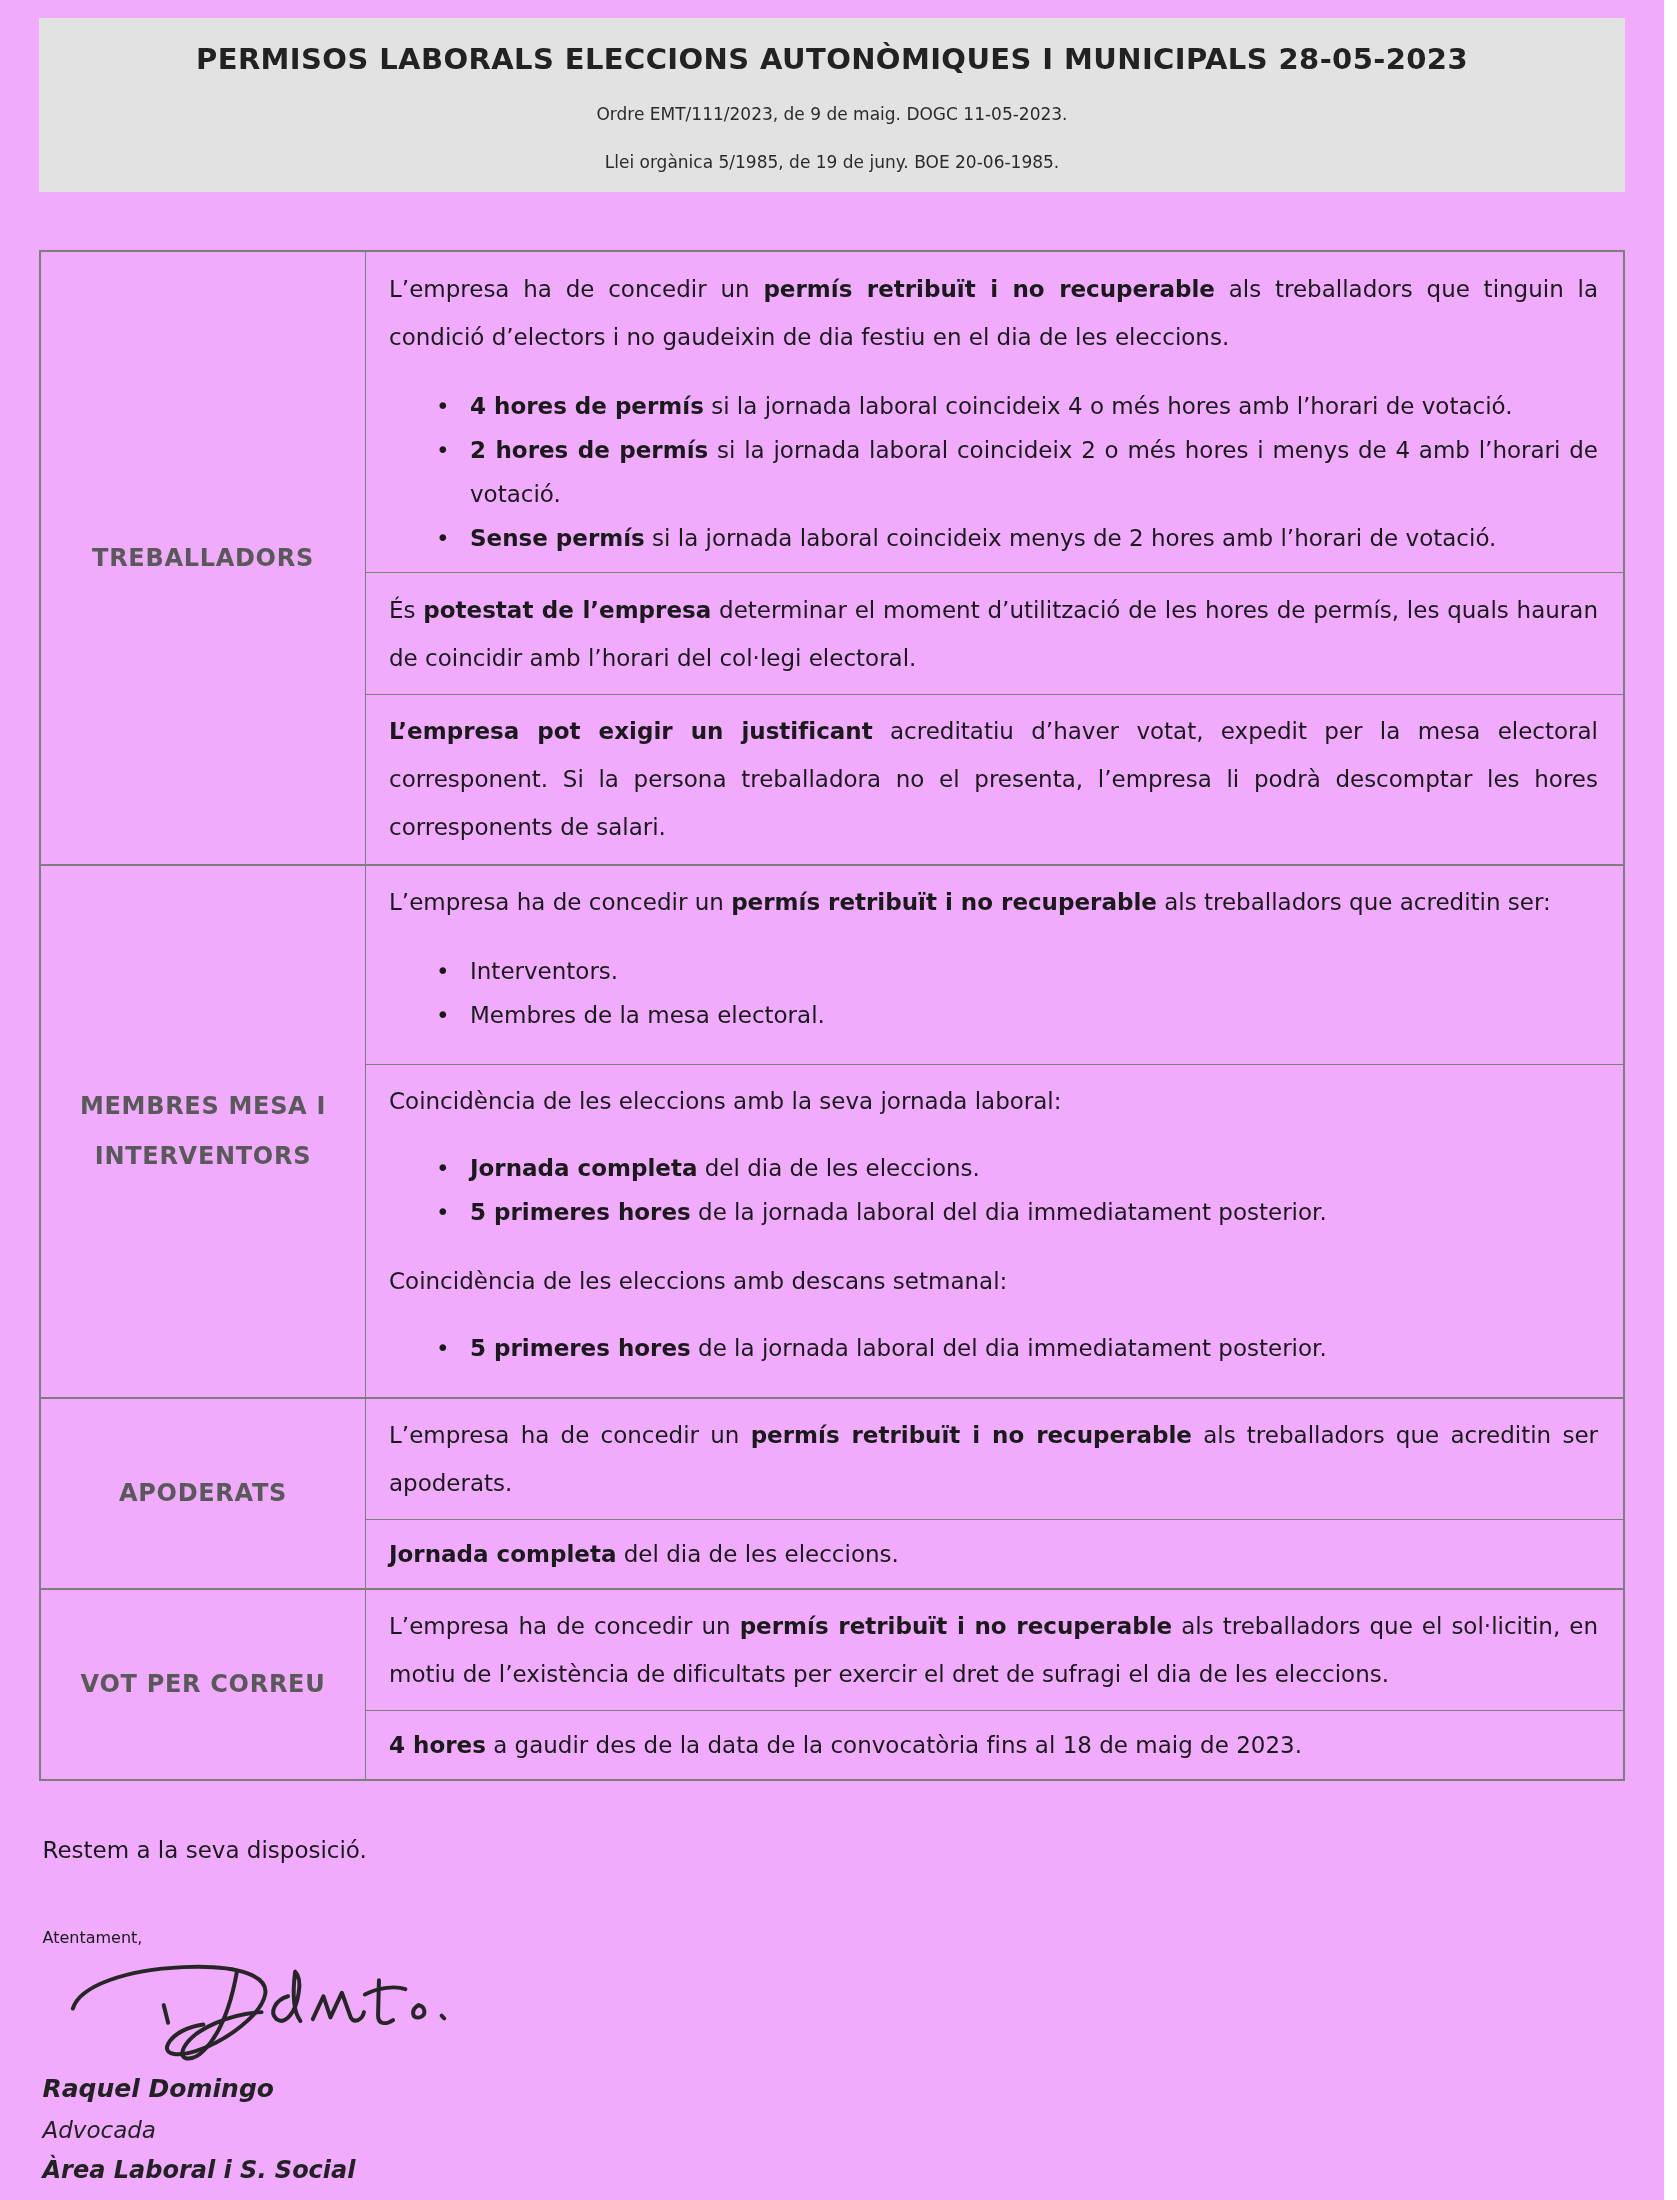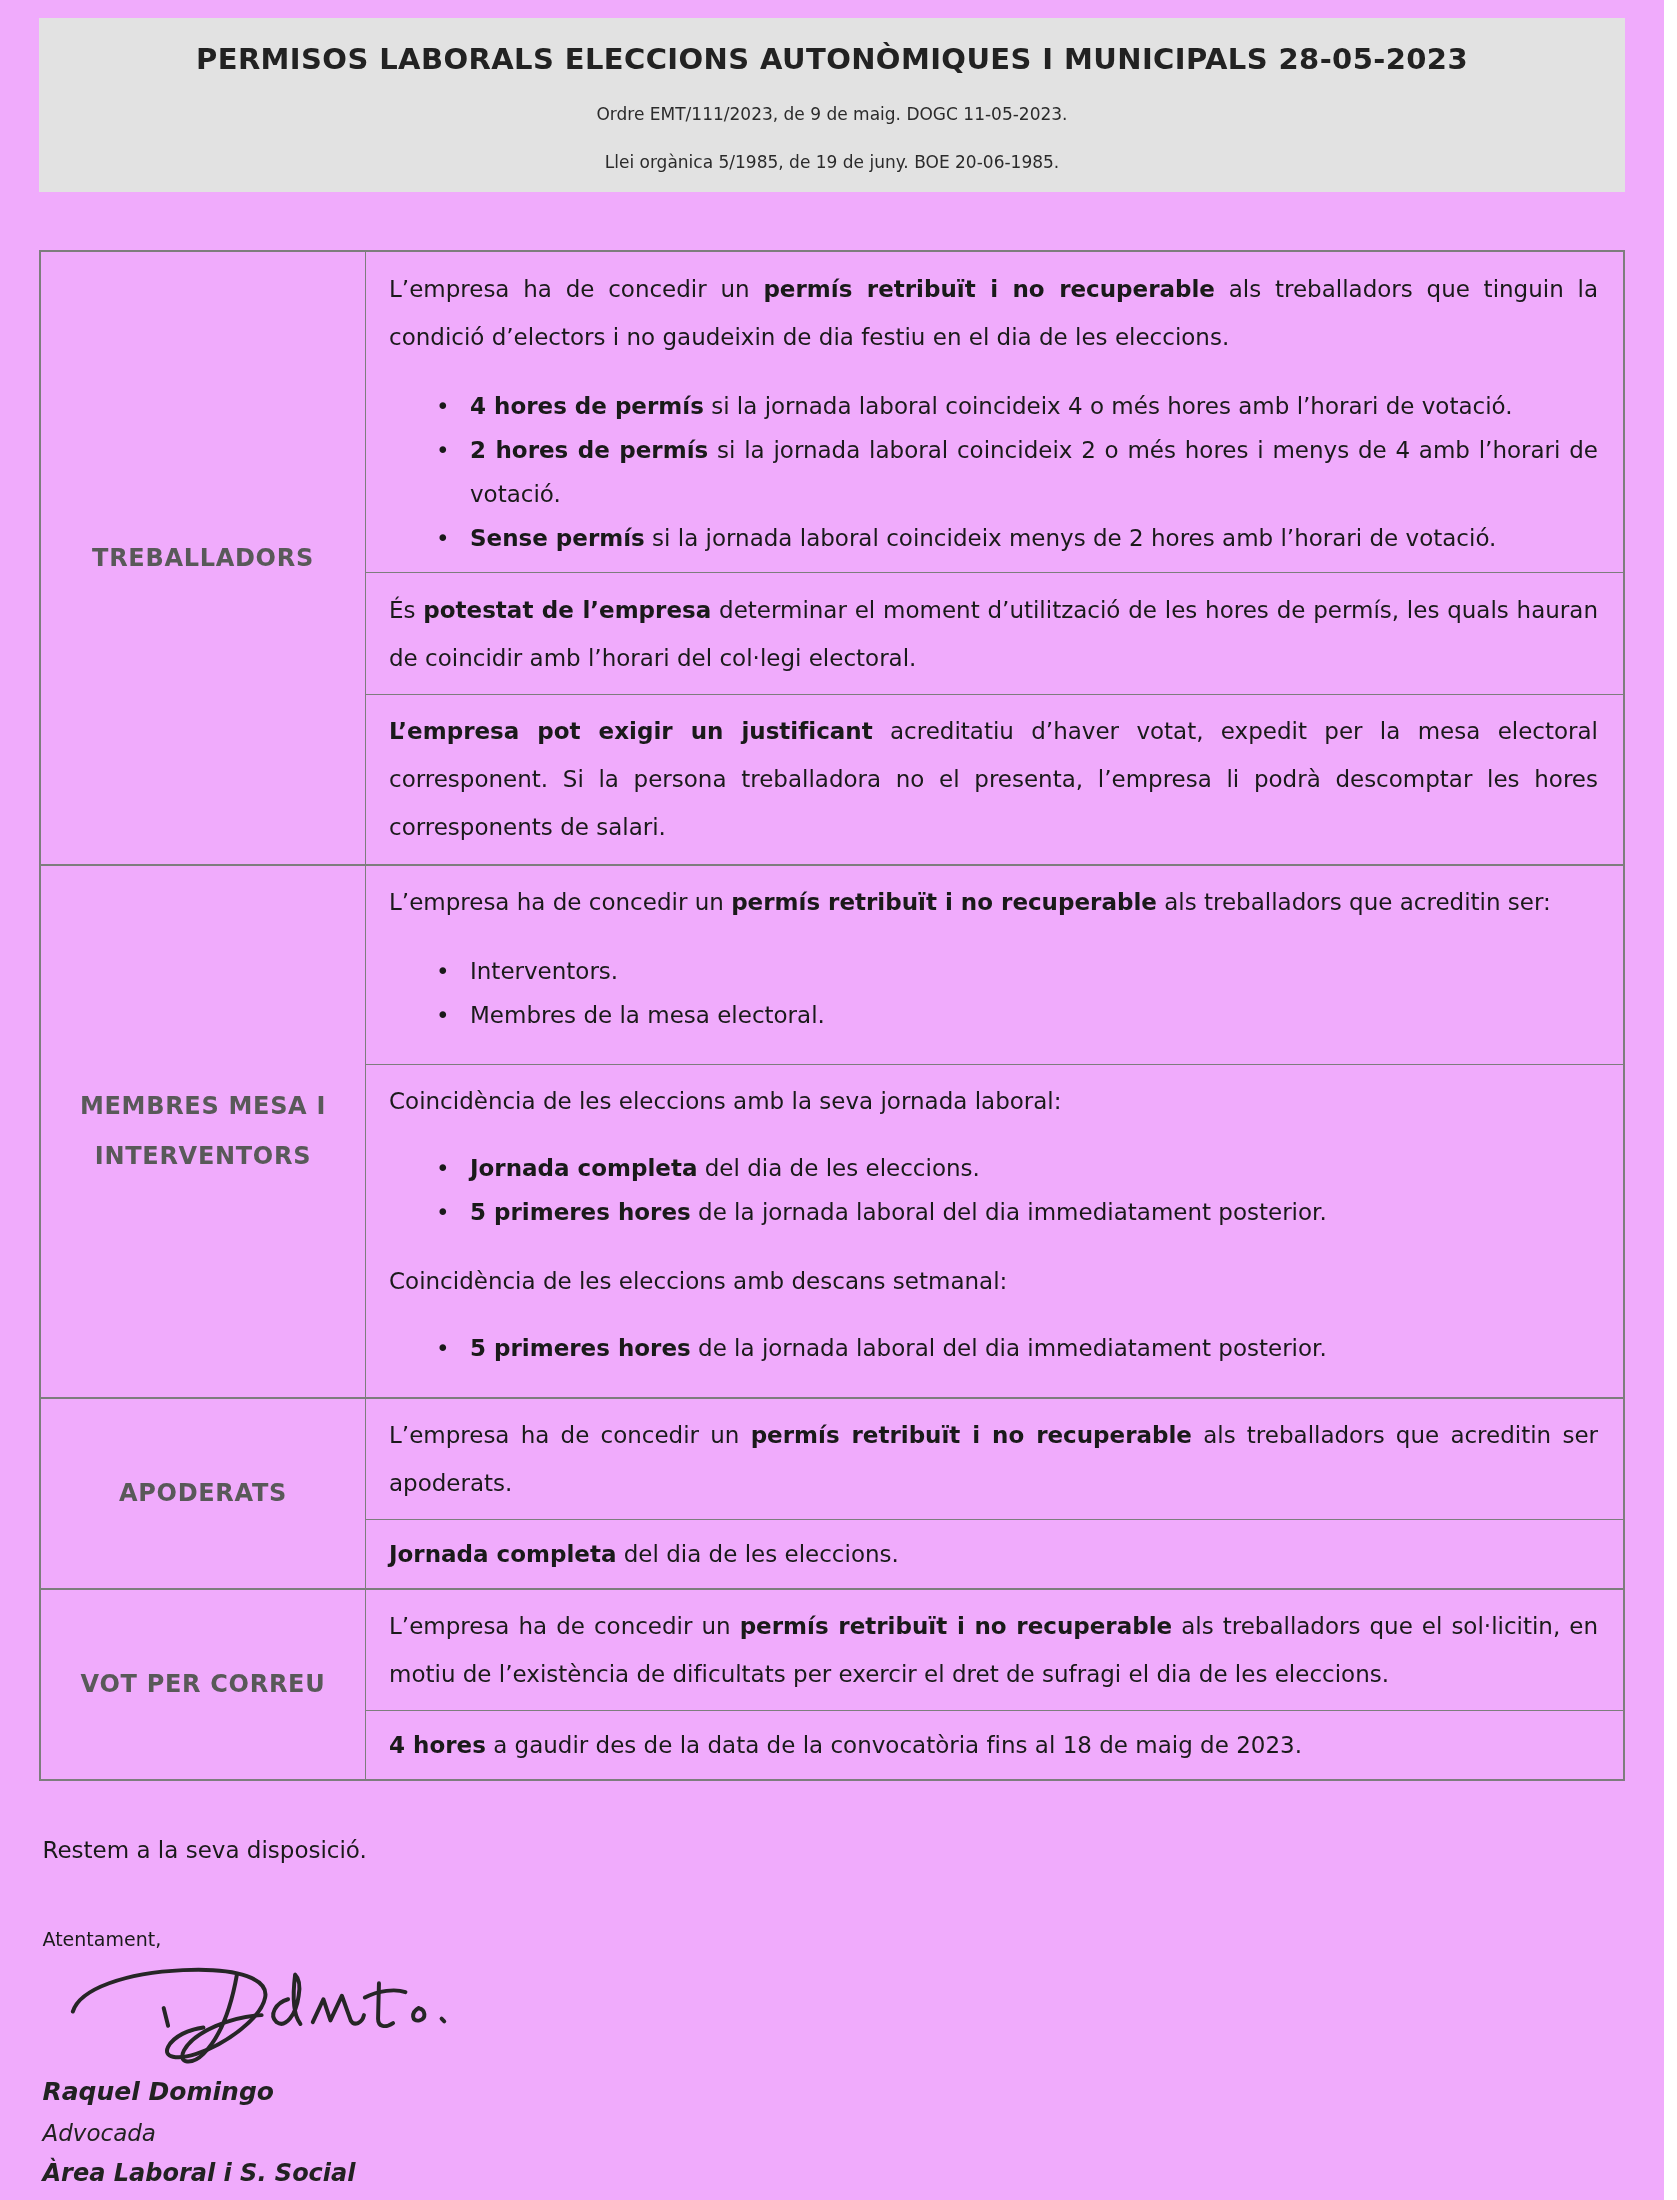--- a/index.html
+++ b/index.html
@@ -101,21 +101,21 @@
     left: -34px;
     top: 0;
     font-size: 23px;
     color: #1a1a1a;
   }
   .run-b { font-weight: bold; }
   .pad-btm-lg { padding-bottom: 26.5px; }
   .pad-sm { padding-top: 9.7px; padding-bottom: 9.7px; }
   
   .closing-line { margin: 56px 0 0 3.5px; font-size: 23px; }
-  .salutation   { margin: 65px 0 0 3.5px; font-size: 19px; }
+  .salutation   { margin: 65px 0 0 3.5px; font-size: 16px; }
   .signature-wrap { margin: 12.4px 0 0 25px; height: 108px; }
   .signer-name  { margin: 7px 0 0 3.5px; font-size: 25px; font-weight: bold; font-style: italic; color: #222; }
   .signer-role  { margin: 14px 0 0 3.5px; font-size: 23px; font-style: italic; color: #222; }
   .signer-dept  { margin: 12.4px 0 0 3.5px; font-size: 24px; font-weight: bold; font-style: italic; color: #222; }
 </style>
 </head>
 <body>
 
 <div class="page">
 

